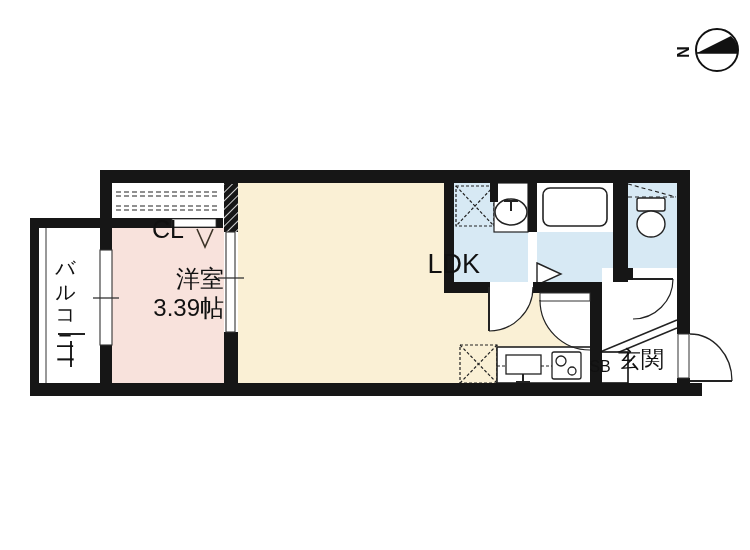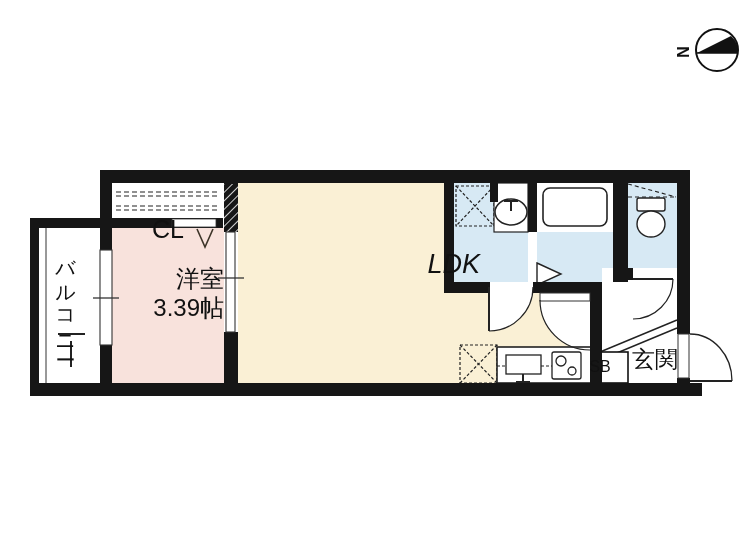--- a/index.html
+++ b/index.html
@@ -2,25 +2,25 @@
 <html><head>
 <meta charset="utf-8">
 <style>
   html,body{margin:0;padding:0;background:#fff;}
   #stage{position:relative;width:750px;height:550px;background:#ffffff;overflow:hidden;
          font-family:"Liberation Sans","DejaVu Sans",sans-serif;color:#111;}
   #plan-svg{position:absolute;left:0;top:0;}
   .lbl{position:absolute;color:#111;}
   .room-label{text-align:right;font-weight:500;}
   #western-label{left:112px;top:264px;width:112px;font-size:24px;line-height:29px;}
-  #ldk-label{left:239px;top:248px;width:241px;font-size:27px;line-height:32px;font-style:italic;}
+  #ldk-label{left:239px;top:248px;width:241px;font-size:27px;line-height:32px;}
   #cl-label{left:112px;top:179px;width:112px;font-size:25px;line-height:29px;text-align:center;margin-top:36px;}
   #balcony-label{left:55px;top:246px;writing-mode:vertical-rl;text-orientation:upright;
                  font-size:20px;letter-spacing:3px;line-height:22px;}
-  #genkan-label{left:618px;top:344px;width:60px;font-size:23px;text-align:right;}
+  #genkan-label{left:618px;top:344px;width:60px;font-size:23px;text-align:left;}
   #sb-label{left:586px;top:358px;width:28px;font-size:16px;text-align:center;}
   #north-label{left:676px;top:43px;font-size:16px;font-weight:bold;transform:rotate(90deg);}
 </style>
 </head>
 <body>
 
 <div id="stage">
 
 <svg id="plan-svg" width="750" height="550" viewBox="0 0 750 550">
   <defs>

